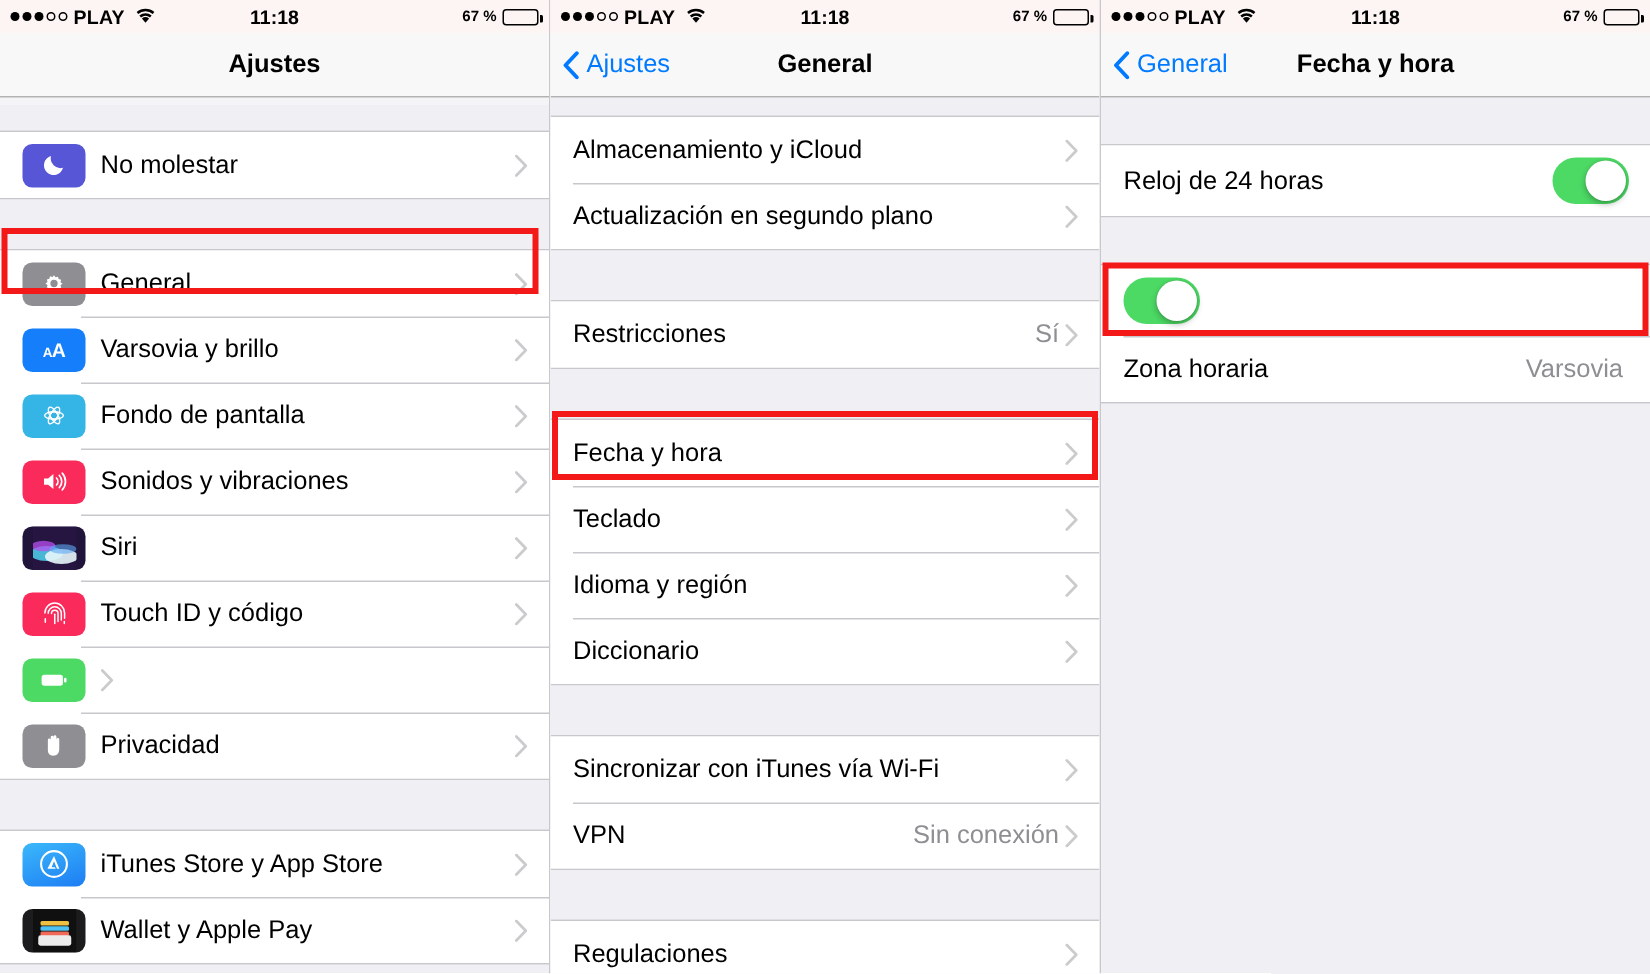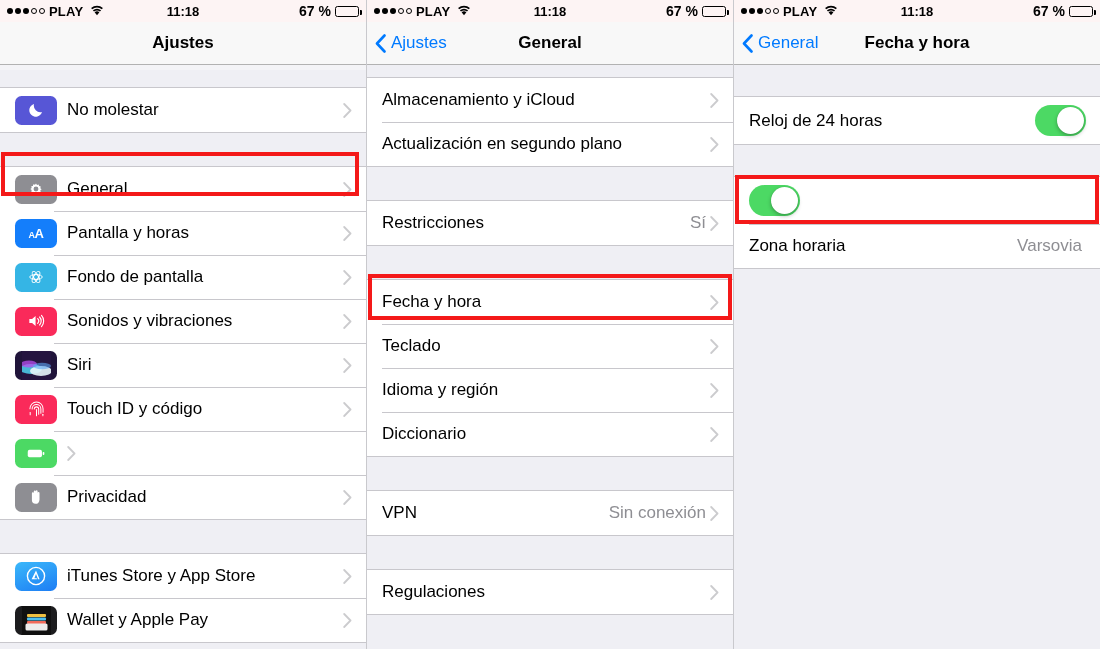--- a/index.html
+++ b/index.html
@@ -34,21 +34,21 @@
   .dots { display: flex; align-items: center; gap: 2px; }
   .dot { width: 6px; height: 6px; border-radius: 50%; background: #000; }
   .dot.hollow { background: transparent; border: 1px solid #000; width: 6px; height: 6px; }
   .carrier { font-size: 13px; font-weight: bold; letter-spacing: .2px; }
   .wifi { margin-left: 3px; display: inline-block; }
   .sb-center {
     position: absolute; left: 0; right: 0; text-align: center;
     font-size: 13px; font-weight: bold; pointer-events: none;
   }
   .sb-right { margin-left: auto; display: flex; align-items: center; gap: 4px; z-index: 2; }
-  .batt-pct { font-size: 14px; font-weight: bold; }
+  .batt-pct { font-size: 10px; font-weight: bold; }
   .batt {
     width: 24px; height: 11px; border: 1px solid #000; border-radius: 2.5px;
     position: relative; padding: 1px;
   }
   .batt::after {
     content:''; position:absolute; right:-3.5px; top:3px;
     width:2px; height:5px; background:#000; border-radius:0 1px 1px 0;
   }
   .batt .fill { height: 100%; background: #000; border-radius: 1px; }
 
@@ -216,21 +216,21 @@
         <span class="label">General</span>
         <svg class="chev" viewBox="0 0 9 15">
               <path d="M1.2 1 7.5 7.5 1.2 14" fill="none" stroke="#8e8e93" stroke-width="1.8" stroke-linecap="round" stroke-linejoin="round"></path>
             </svg>
       </div>
 
       <div class="row has-icon">
         <span class="icon" style="background:#147efb">
           <span style="color:#fff;font-size:13px;font-weight:bold;letter-spacing:-.5px"><span style="font-size:9px">A</span>A</span>
         </span>
-        <span class="label">Pantalla y horas</span>
+        <span class="label">Varsovia y brillo</span>
         <svg class="chev" viewBox="0 0 9 15">
               <path d="M1.2 1 7.5 7.5 1.2 14" fill="none" stroke="#8e8e93" stroke-width="1.8" stroke-linecap="round" stroke-linejoin="round"></path>
             </svg>
       </div>
 
       <div class="row has-icon">
         <span class="icon" style="background:#35b5e5">
           <svg width="20" height="20" viewBox="0 0 24 24">
                 <g fill="none" stroke="#fff" stroke-width="1.1">
                   <circle cx="12" cy="12" r="3"></circle>
@@ -452,20 +452,26 @@
         <svg class="chev" viewBox="0 0 9 15">
               <path d="M1.2 1 7.5 7.5 1.2 14" fill="none" stroke="#8e8e93" stroke-width="1.8" stroke-linecap="round" stroke-linejoin="round"></path>
             </svg>
       </div>
     </div>
 
     <div style="height:33px" class="gap"></div>
 
     <div class="group">
       <div class="row">
+        <span class="label">Sincronizar con iTunes vía Wi-Fi</span>
+        <svg class="chev" viewBox="0 0 9 15">
+              <path d="M1.2 1 7.5 7.5 1.2 14" fill="none" stroke="#8e8e93" stroke-width="1.8" stroke-linecap="round" stroke-linejoin="round"></path>
+            </svg>
+      </div>
+      <div class="row">
         <span class="label">VPN</span>
         <span class="value">Sin conexión</span>
         <svg class="chev" viewBox="0 0 9 15">
               <path d="M1.2 1 7.5 7.5 1.2 14" fill="none" stroke="#8e8e93" stroke-width="1.8" stroke-linecap="round" stroke-linejoin="round"></path>
             </svg>
       </div>
     </div>
 
     <div style="height:33px" class="gap"></div>
 

